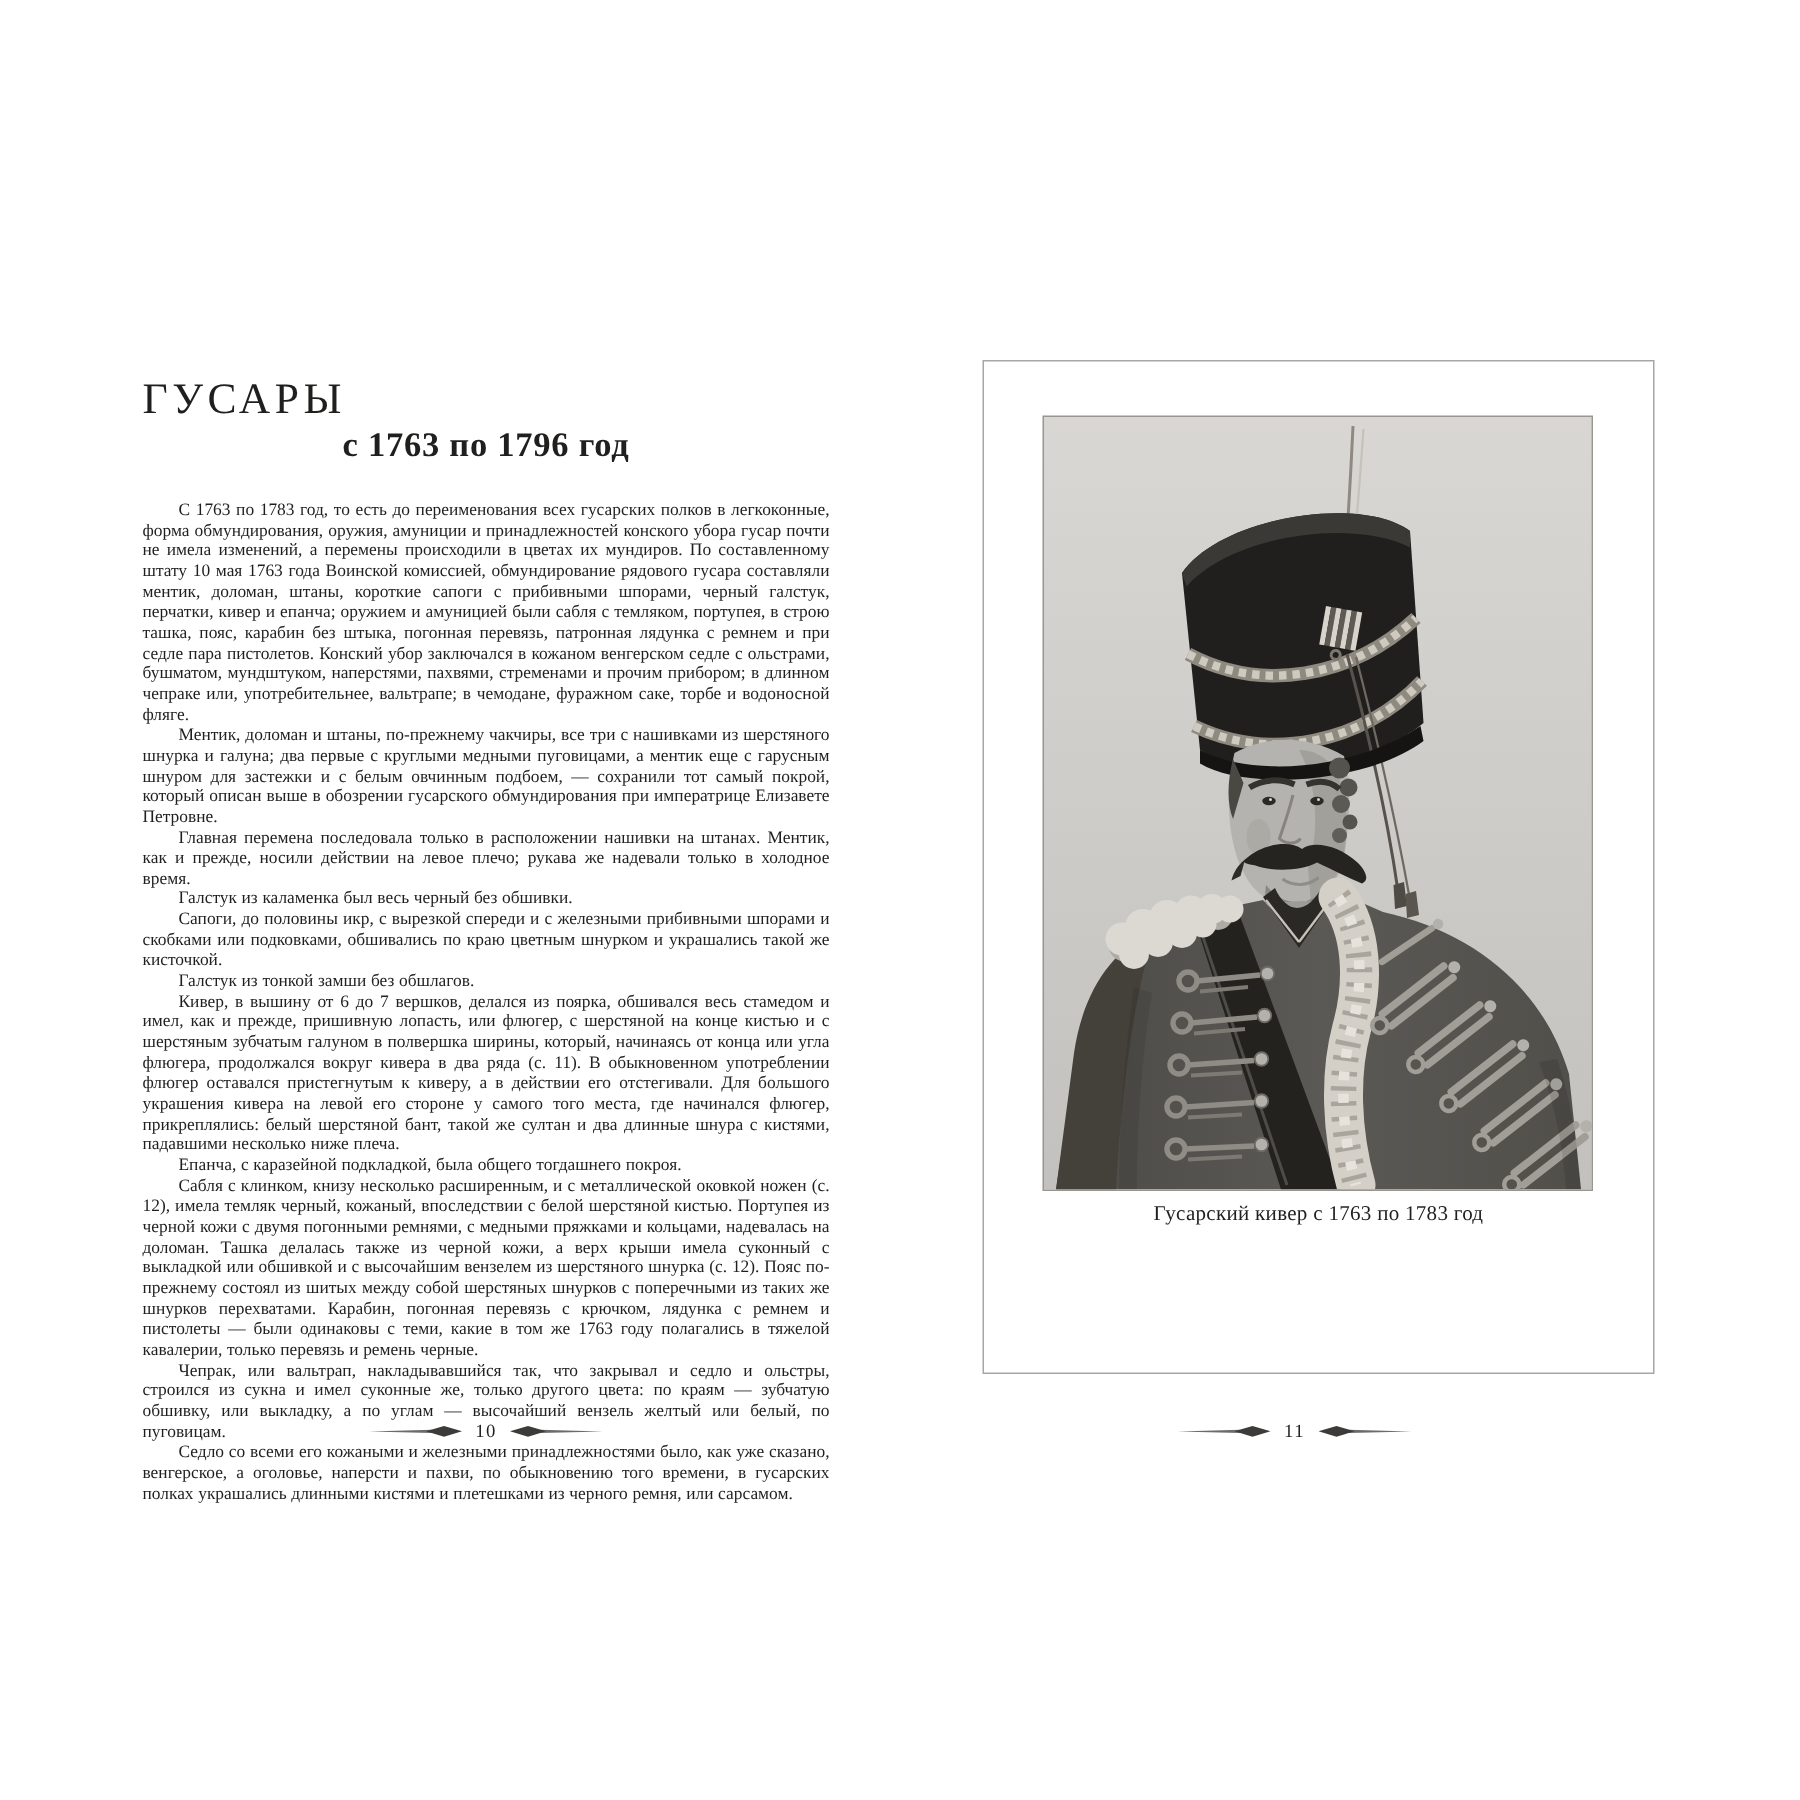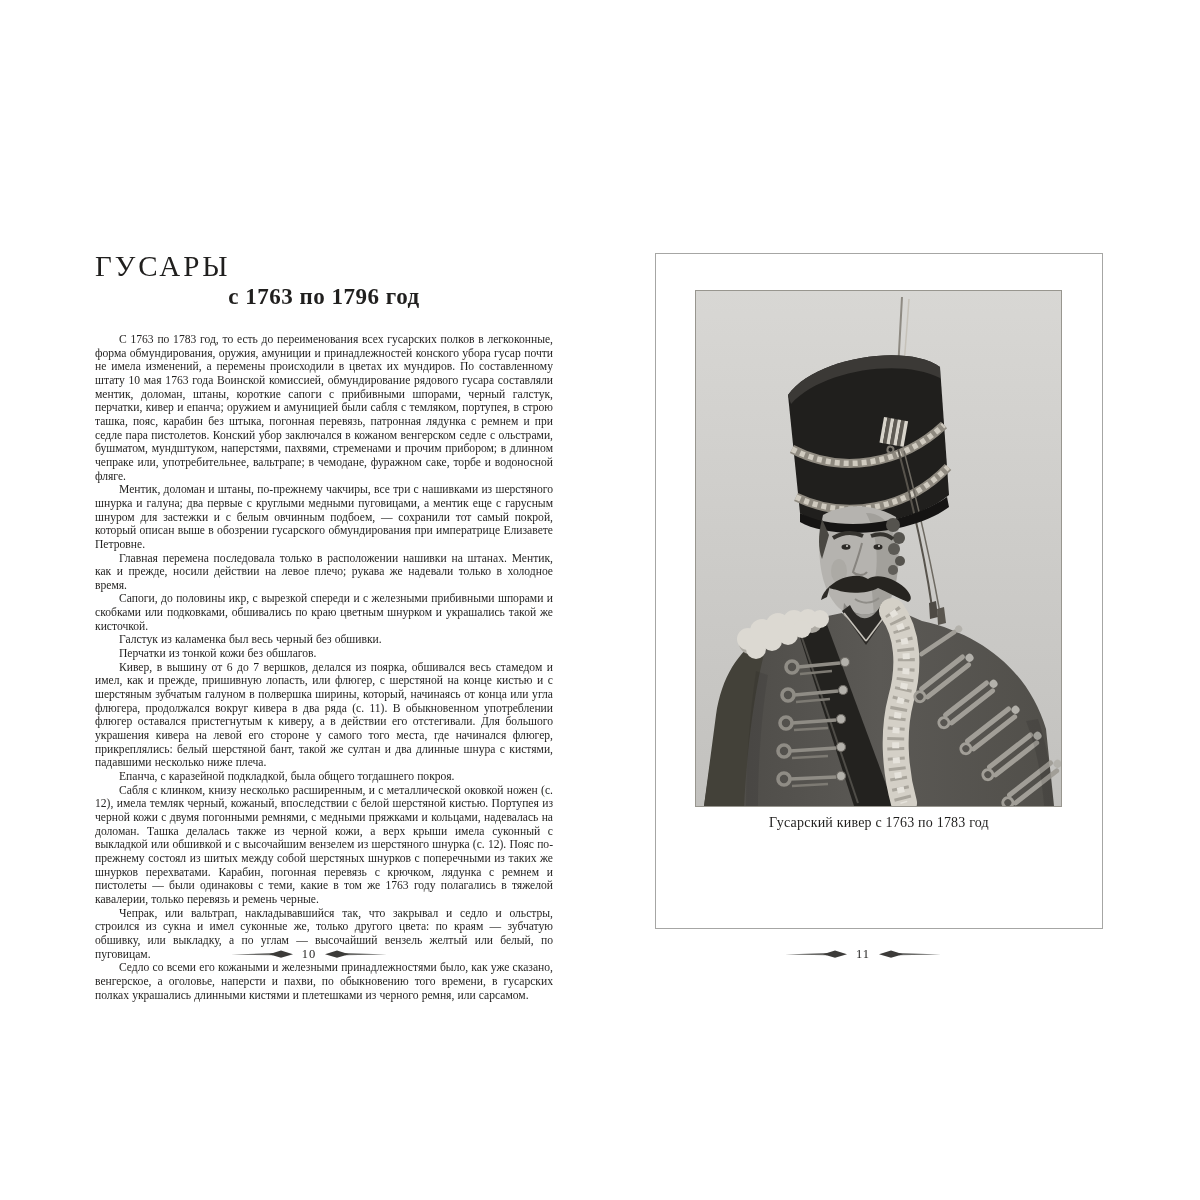--- a/index.html
+++ b/index.html
@@ -30,28 +30,28 @@
   .para{
     margin:0;text-indent:24px;text-align:justify;
     font-size:11.6px;line-height:13.65px;
     word-spacing:.2px;
   }
   
   .footer{
     position:absolute;top:946px;height:16px;
     display:flex;align-items:center;justify-content:center;gap:9px;
   }
-  .footer.left{left:80px;width:458px;}
+  .footer.left{left:95px;width:458px;}
   .footer.right{left:639px;width:448px;}
   .pagenum{font-size:12.5px;letter-spacing:1px;}
   .orn{display:block;}
   .orn.flip{transform:scaleX(-1);}
   
   .plate{
-    position:absolute;left:655px;top:253px;width:446px;height:674px;
+    position:absolute;left:655px;top:240px;width:446px;height:674px;
     border:1px solid var(--frame-border);background:var(--paper);
   }
   .illustration{
     position:absolute;left:40px;top:37px;width:365px;height:515px;
     outline:1px solid #98968f;background:var(--plate-bg);
   }
   .illustration svg{display:block;width:100%;height:100%;}
   .caption{
     position:absolute;left:0;top:561px;width:100%;
     text-align:center;font-size:14px;letter-spacing:.2px;
@@ -60,23 +60,23 @@
 </head>
 <body>
 
 <div class="left-content">
   <h1 class="title">ГУСАРЫ</h1>
   <h2 class="subtitle">с 1763 по 1796 год</h2>
   <div class="bodytext">
       <p class="para">С 1763 по 1783 год, то есть до переименования всех гусарских полков в легкоконные, форма обмундирования, оружия, амуниции и принадлежностей конского убора гусар почти не имела изменений, а перемены происходили в цветах их мундиров. По составленному штату 10 мая 1763 года Воинской комиссией, обмундирование рядового гусара составляли ментик, доломан, штаны, короткие сапоги с прибивными шпорами, черный галстук, перчатки, кивер и епанча; оружием и амуницией были сабля с темляком, портупея, в строю ташка, пояс, карабин без штыка, погонная перевязь, патронная лядунка с ремнем и при седле пара пистолетов. Конский убор заключался в кожаном венгерском седле с ольстрами, бушматом, мундштуком, наперстями, пахвями, стременами и прочим прибором; в длинном чепраке или, употребительнее, вальтрапе; в чемодане, фуражном саке, торбе и водоносной фляге.</p>
       <p class="para">Ментик, доломан и штаны, по-прежнему чакчиры, все три с нашивками из шерстяного шнурка и галуна; два первые с круглыми медными пуговицами, а ментик еще с гарусным шнуром для застежки и с белым овчинным подбоем, — сохранили тот самый покрой, который описан выше в обозрении гусарского обмундирования при императрице Елизавете Петровне.</p>
       <p class="para">Главная перемена последовала только в расположении нашивки на штанах. Ментик, как и прежде, носили действии на левое плечо; рукава же надевали только в холодное время.</p>
+      <p class="para">Галстук из каламенка был весь черный без обшивки.</p>
       <p class="para">Сапоги, до половины икр, с вырезкой спереди и с железными прибивными шпорами и скобками или подковками, обшивались по краю цветным шнурком и украшались такой же кисточкой.</p>
-      <p class="para">Галстук из каламенка был весь черный без обшивки.</p>
-      <p class="para">Перчатки из тонкой кожи без обшлагов.</p>
+      <p class="para">Галстук из тонкой замши без обшлагов.</p>
       <p class="para">Кивер, в вышину от 6 до 7 вершков, делался из поярка, обшивался весь стамедом и имел, как и прежде, пришивную лопасть, или флюгер, с шерстяной на конце кистью и с шерстяным зубчатым галуном в полвершка ширины, который, начинаясь от конца или угла флюгера, продолжался вокруг кивера в два ряда (с. 11). В обыкновенном употреблении флюгер оставался пристегнутым к киверу, а в действии его отстегивали. Для большого украшения кивера на левой его стороне у самого того места, где начинался флюгер, прикреплялись: белый шерстяной бант, такой же султан и два длинные шнура с кистями, падавшими несколько ниже плеча.</p>
       <p class="para">Епанча, с каразейной подкладкой, была общего тогдашнего покроя.</p>
       <p class="para">Сабля с клинком, книзу несколько расширенным, и с металлической оковкой ножен (с. 12), имела темляк черный, кожаный, впоследствии с белой шерстяной кистью. Портупея из черной кожи с двумя погонными ремнями, с медными пряжками и кольцами, надевалась на доломан. Ташка делалась также из черной кожи, а верх крыши имела суконный с выкладкой или обшивкой и с высочайшим вензелем из шерстяного шнурка (с. 12). Пояс по-прежнему состоял из шитых между собой шерстяных шнурков с поперечными из таких же шнурков перехватами. Карабин, погонная перевязь с крючком, лядунка с ремнем и пистолеты — были одинаковы с теми, какие в том же 1763 году полагались в тяжелой кавалерии, только перевязь и ремень черные.</p>
       <p class="para">Чепрак, или вальтрап, накладывавшийся так, что закрывал и седло и ольстры, строился из сукна и имел суконные же, только другого цвета: по краям — зубчатую обшивку, или выкладку, а по углам — высочайший вензель желтый или белый, по пуговицам.</p>
       <p class="para">Седло со всеми его кожаными и железными принадлежностями было, как уже сказано, венгерское, а оголовье, наперсти и пахви, по обыкновению того времени, в гусарских полках украшались длинными кистями и плетешками из черного ремня, или сарсамом.</p>
     </div>
 </div>
 
 <div class="footer left">
   <svg class="orn" width="62" height="12" viewBox="0 0 62 12">

